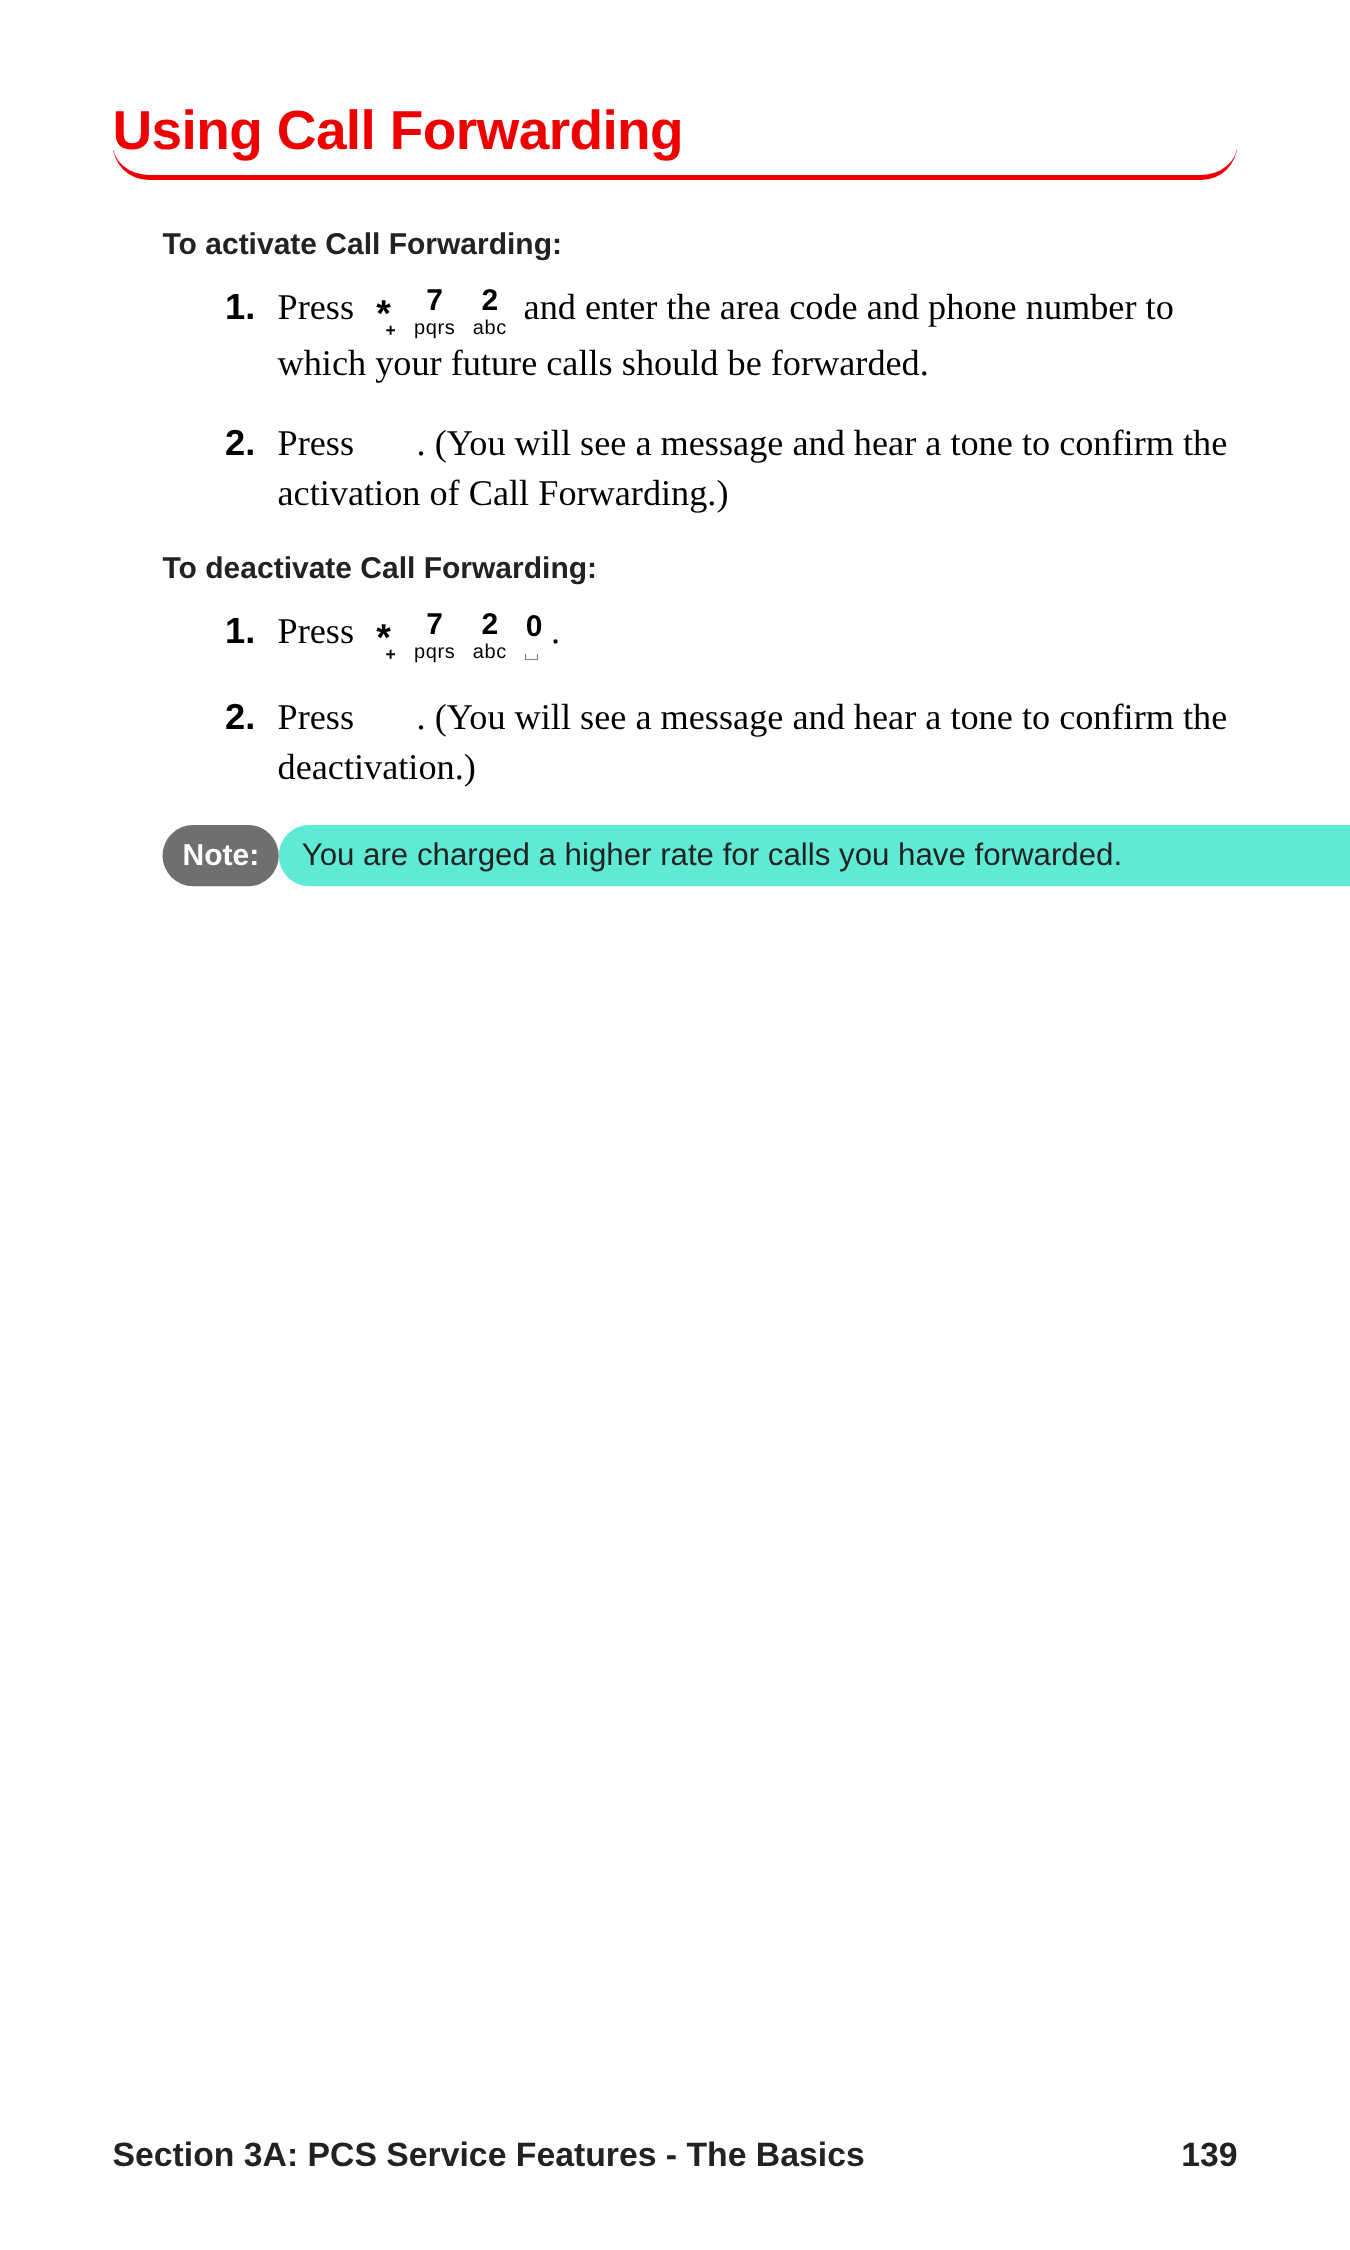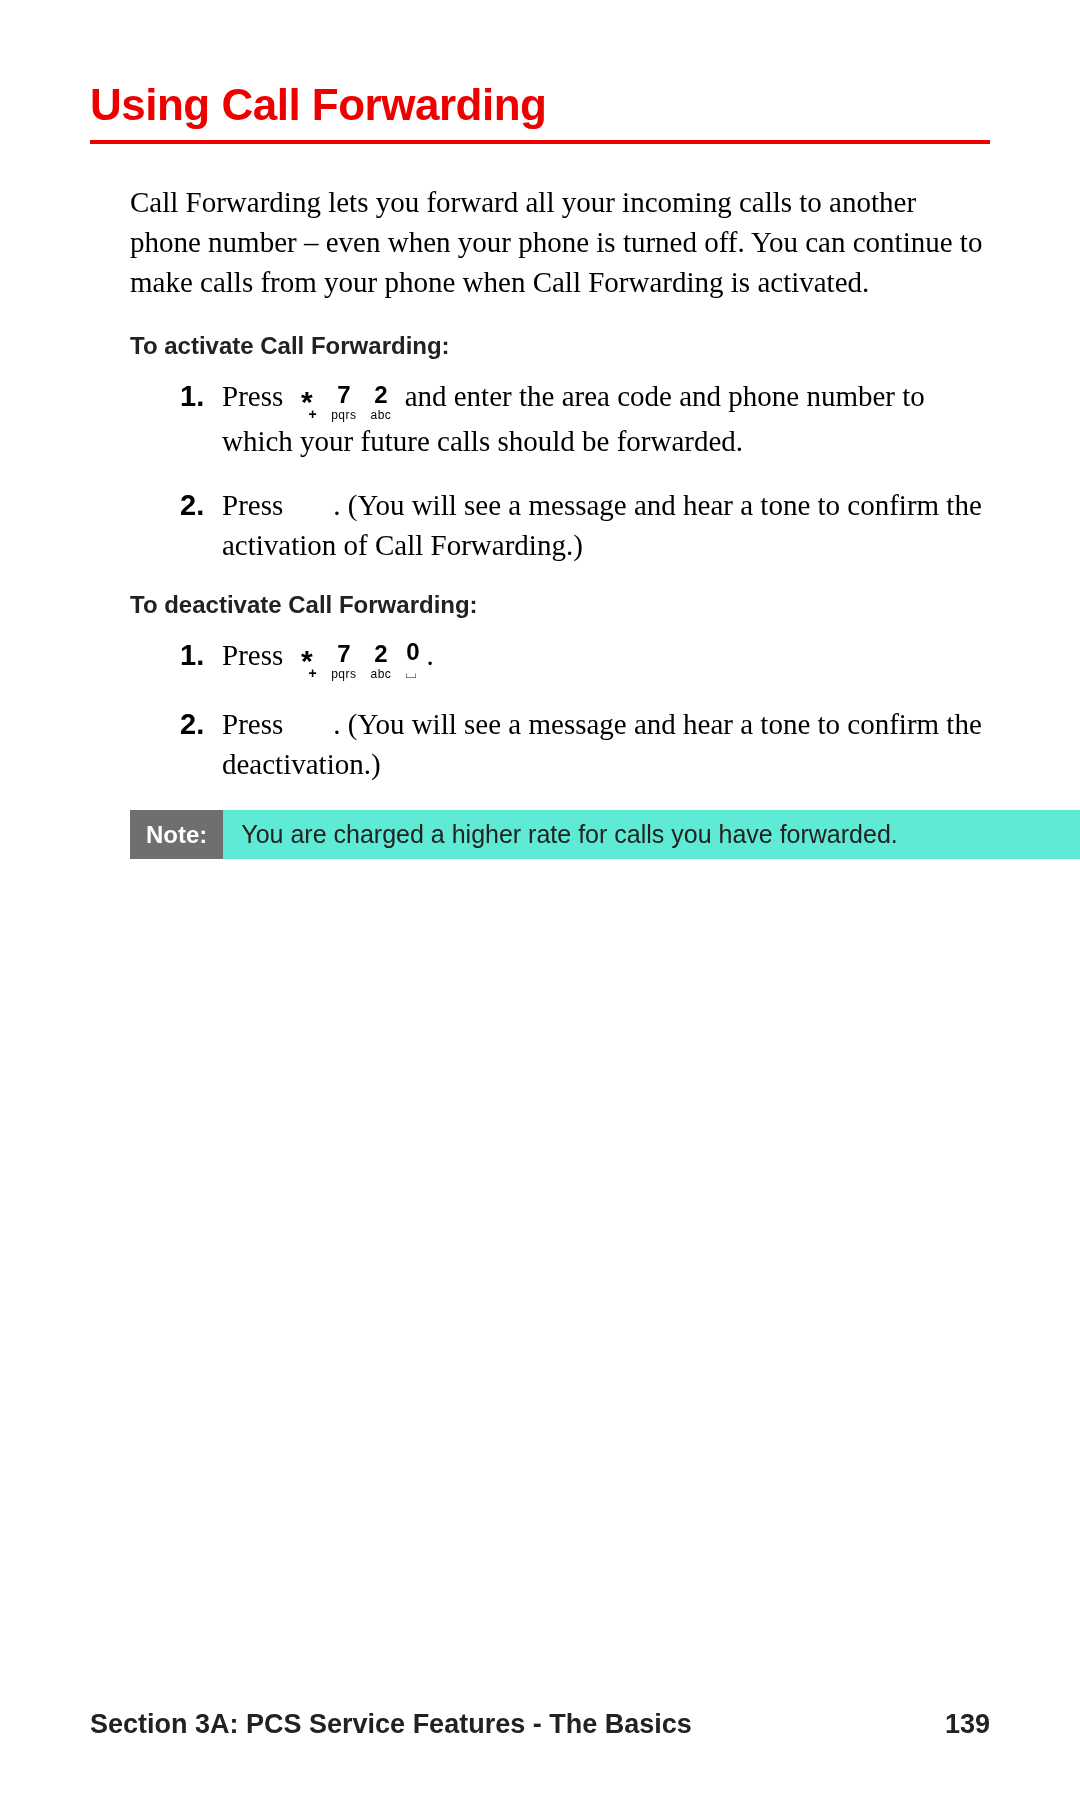--- a/index.html
+++ b/index.html
@@ -1,15 +1,15 @@
 <!DOCTYPE html>
 <html><head>
 <meta charset="utf-8">
 <style>
-  * { margin: 0; padding: 0; box-sizing: border-box; }
+  * { margin: 0; padding: 0; box-sizing: border-box; border-radius: 29px; }
   html, body { width: 1080px; height: 1800px; background: #fff; font-family: Georgia, 'Times New Roman', serif; color: #000; }
   .page {
     width: 1080px;
     height: 1800px;
     padding: 80px 90px 60px 90px;
     position: relative;
   }
   .title {
     font-family: "Helvetica Neue", Helvetica, Arial, sans-serif;
     font-weight: 800;
@@ -60,21 +60,21 @@
     vertical-align: -6px;
     font-family: "Helvetica Neue", Helvetica, Arial, sans-serif;
   }
   .key {
     display: inline-flex;
     flex-direction: column;
     align-items: center;
     line-height: 1;
   }
   .key .ktop { font-weight: 700; font-size: 24px; }
-  .key .kbot { font-size: 12px; letter-spacing: 0.5px; margin-top: 2px; }
+  .key .kbot { font-size: 16px; letter-spacing: 0.5px; margin-top: 2px; }
   .key.star .ktop { font-size: 30px; line-height: 0.6; }
   .key.star .kbot { font-size: 14px; font-weight: 700; margin-left: 12px; margin-top: -4px; }
   .key.zero .kbot { font-size: 14px; letter-spacing: 4px; }
   .gap { display:inline-block; width: 50px; }
   .notebar {
     display: flex;
     align-items: stretch;
     margin: 6px 0 0 40px;
     width: 974px;
     font-family: "Helvetica Neue", Helvetica, Arial, sans-serif;
@@ -111,21 +111,20 @@
     color: #222;
     gap: 16px;
   }
 </style>
 </head>
 <body>
 
 <div class="page">
   <h1 class="title">Using Call Forwarding</h1>
 
-  <p class="intro">Call Forwarding lets you forward all your incoming calls to another phone number – even when your phone is turned off. You can continue to make calls from your phone when Call Forwarding is activated.</p>
 
   <h2 class="subhead">To activate Call Forwarding:</h2>
   <ol class="steps">
     <li>
       <span class="num">1.</span>
       <span class="body">
         <span>Press</span>
         <span class="keyrow">
           <span class="key star">
               <span class="ktop">*</span>

